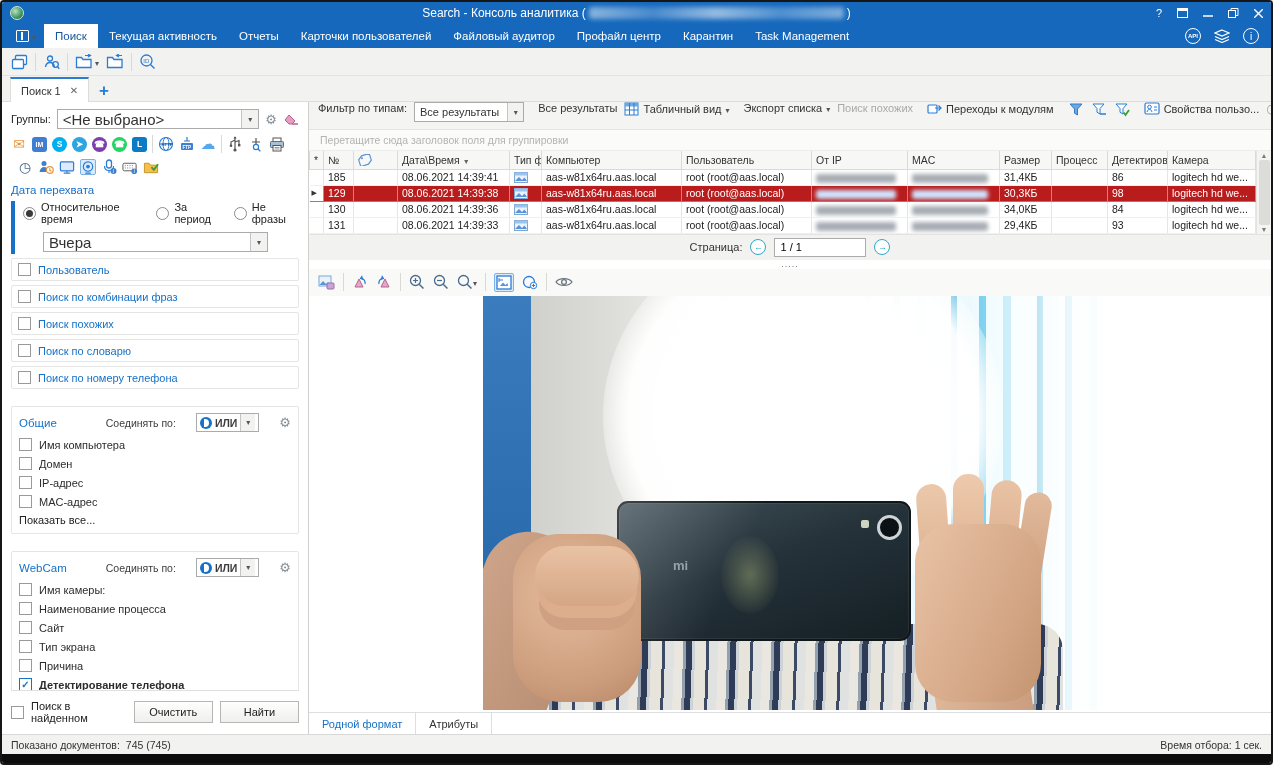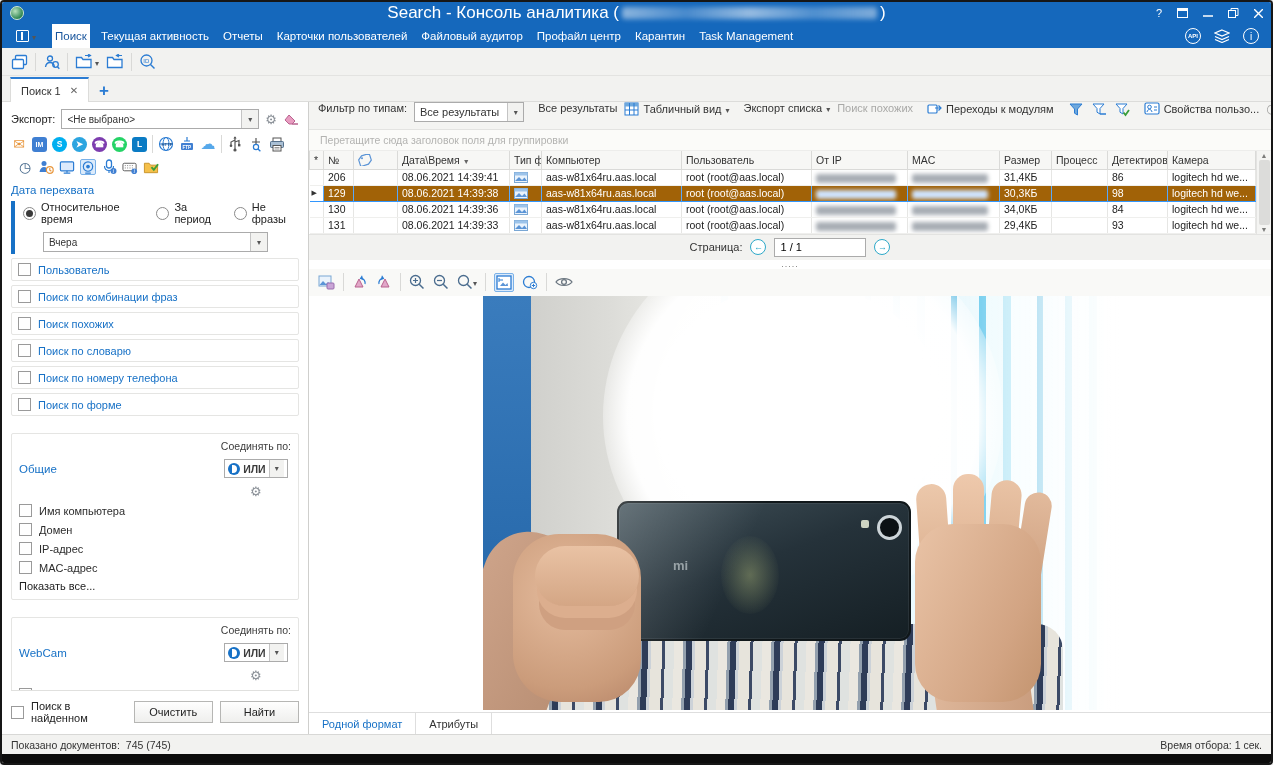--- a/index.html
+++ b/index.html
@@ -3,31 +3,31 @@
 <meta charset="utf-8">
 <style>
   * { box-sizing:border-box; margin:0; padding:0; }
   html,body { background:#e8e8e8; }
   body { font-family:"Liberation Sans",sans-serif; font-size:11px; color:#222; }
   .window { width:1273px; height:765px; background:#fff; border:2px solid #161616; border-radius:4px; display:flex; flex-direction:column; overflow:hidden; position:relative; }
 
   
   .titlebar { height:22px; background:#1568bc; flex:none; display:flex; align-items:center; padding:0 8px; color:#fff; position:relative; }
   .logo { width:14px; height:14px; border-radius:50%; background:radial-gradient(circle at 35% 35%, #b9e2bd, #2f8653 70%, #1d5e38); border:1px solid #cfe8d2; flex:none; }
-  .title-center { position:absolute; left:0; right:0; top:0; bottom:0; display:flex; align-items:center; justify-content:center; gap:3px; font-size:17px; pointer-events:none; }
+  .title-center { position:absolute; left:0; right:0; top:0; bottom:0; display:flex; align-items:center; justify-content:center; gap:3px; font-size:12px; pointer-events:none; }
   .redact-title { width:255px; height:12px; border-radius:3px; background:linear-gradient(90deg, rgba(255,255,255,.5), rgba(225,240,255,.25) 25%, rgba(255,255,255,.55) 50%, rgba(215,235,252,.3) 75%, rgba(255,255,255,.45)); filter:blur(2.5px); }
   .win-controls { margin-left:auto; display:flex; align-items:center; gap:15px; z-index:2; font-size:11px; }
   .winbtn { cursor:default; line-height:1; }
 
   
   .menubar { height:24px; background:#1568bc; flex:none; display:flex; align-items:stretch; color:#fff; font-size:11.5px; padding-left:6px; }
   .launcher { display:flex; align-items:center; gap:3px; padding:0 8px; }
   .launch-glyph { width:13px; height:12px; border:1.5px solid #fff; border-radius:1px; position:relative; }
   .launch-glyph::after { content:""; position:absolute; left:4px; top:1px; bottom:1px; width:1.5px; background:#fff; }
-  .mtab { display:flex; align-items:center; padding:0 3px; white-space:nowrap;margin-left:8px; }
+  .mtab { display:flex; align-items:center; padding:0 11px; white-space:nowrap; }
   .mtab.active { background:#fff; color:#19559c; }
   .menubar-right { margin-left:auto; display:flex; align-items:center; gap:13px; padding-right:12px; }
   .ring-ic { width:16px; height:16px; border:1.5px solid #fff; border-radius:50%; display:flex; align-items:center; justify-content:center; font-size:6px; font-weight:bold; }
 
   
   .apptoolbar { height:28px; background:#f2f2f0; border-bottom:1px solid #e3e3e1; flex:none; display:flex; align-items:center; gap:7px; padding:0 9px; }
   .tbsep { width:1px; height:18px; background:#d9d9d7; }
   .tbico { display:flex; align-items:center; gap:2px; }
   .caret::after { content:"▾"; font-size:8px; color:#555; }
 
@@ -37,38 +37,38 @@
   .doctab .x { color:#666; font-size:10px; }
   .addtab { color:#2b7cd3; font-size:17px; font-weight:bold; padding:0 10px; line-height:20px; }
 
   
   .content { flex:1; min-height:0; display:flex; }
   .sidebar { width:307px; flex:none; background:#fff; border-right:1px solid #cfcfcd; padding:7px 9px 0 9px; position:relative; overflow:hidden; }
   .main { flex:1; min-width:0; display:flex; flex-direction:column; background:#fff; }
 
   
   .srow { display:flex; align-items:center; gap:6px; }
-  .sel { border:1px solid #ababab; background:#fff; height:20px; display:flex; align-items:center; padding-left:5px; font-size:10px; color:#333; }
+  .sel { border:1px solid #ababab; background:#fff; height:20px; display:flex; align-items:center; padding-left:5px; font-size:15px; color:#333; }
   .sel .dd { margin-left:auto; align-self:stretch; width:17px; border-left:1px solid #c4c4c4; background:#f2f2f0; display:flex; align-items:center; justify-content:center; }
   .gear { color:#8a9097; font-size:13px; line-height:1; }
   .iconrow { display:flex; align-items:center; gap:5px; margin-top:6px; }
   .ci { width:15px; height:15px; border-radius:50%; color:#fff; font-size:8.5px; font-weight:bold; display:inline-flex; align-items:center; justify-content:center; flex:none; }
   .sq { border-radius:3px; }
   .ico16 { width:16px; height:16px; display:inline-flex; align-items:center; justify-content:center; flex:none; }
   .webcam-sel { border:1px solid #7ab1e8; background:#dcebfb; border-radius:2px; }
   .sect { color:#1771c6; font-size:11.5px; margin-top:9px; }
   .accentwrap { display:flex; margin-top:5px; }
   .accent { width:4px; background:#1771c6; margin-right:8px; flex:none; }
   .radio { width:13px; height:13px; border-radius:50%; border:1px solid #8a8a8a; background:#fff; display:inline-flex; align-items:center; justify-content:center; flex:none; }
   .radio.on::after { content:""; width:7px; height:7px; border-radius:50%; background:#3a3a3a; }
   .cb { width:13px; height:13px; border:1px solid #9a9a9a; background:#fff; flex:none; display:inline-flex; align-items:center; justify-content:center; font-size:10px; line-height:1; }
   .cb.on { border-color:#1771c6; color:#1771c6; font-weight:bold; }
   .optbox { border:1px solid #e5e5e3; border-radius:2px; padding:4px 6px; margin-top:4px; color:#1771c6; display:flex; align-items:center; gap:7px; }
   .groupbox { border:1px solid #e5e5e3; border-radius:2px; padding:6px 7px 7px 7px; margin-top:17px; }
-  .join { margin-left:auto; display:flex; align-items:center; gap:7px; color:#3c3c3c; font-size:10.5px;flex-direction:column; }
+  .join { margin-left:auto; display:flex; align-items:center; gap:20px; color:#3c3c3c; font-size:10.5px; }
   .joinsel { border:1px solid #ababab; height:19px; display:flex; align-items:center; padding:0 3px; gap:3px; }
   .joinsel .dd { border-left:1px solid #c4c4c4; align-self:stretch; width:15px; display:flex; align-items:center; justify-content:center; background:#f2f2f0; }
   .or-ic { width:12px; height:12px; border-radius:50%; background:#1771c6; position:relative; flex:none; }
   .or-ic::after { content:""; position:absolute; left:4px; top:2px; width:5px; height:8px; border-radius:0 5px 5px 0; background:#fff; }
   .gitem { display:flex; align-items:center; gap:7px; margin-top:6px; color:#2c2c2c; }
   .sfoot { position:absolute; left:9px; right:9px; bottom:0; background:#fff; border-top:1px solid #e0e0de; padding:9px 0 10px 0; display:flex; align-items:center; gap:7px; }
   .btn { border:1px solid #b6b6b4; background:linear-gradient(#fefefe,#efefed); padding:4px 0; width:82px; text-align:center; font-size:11px; color:#222; }
 
   
   .resultsbar { height:28px; flex:none; background:#f4f4f2; border-bottom:1px solid #e3e3e1; display:flex; align-items:flex-start; gap:7px; padding:0 9px; font-size:11px; color:#333; white-space:nowrap; overflow:hidden; }
@@ -77,21 +77,21 @@
   .tbtn { display:flex; align-items:center; gap:4px; color:#333; }
   .dis { color:#a9a9a7; }
   .draghint { height:21px; flex:none; background:#fbfbf9; border-bottom:1px solid #ededeb; display:flex; align-items:center; padding:0 11px; color:#b3b3b1; font-size:10.5px; }
 
   
   .tablewrap { flex:none; display:flex; }
   .grid { flex:1; min-width:0; }
   table.res { border-collapse:collapse; width:100%; table-layout:fixed; font-size:10.5px; }
   table.res th { border:1px solid #dadad8; border-top:none; background:#f7f7f5; font-weight:normal; text-align:left; padding:1px 4px; height:18px; color:#333; white-space:nowrap; overflow:hidden; }
   table.res td { border-right:1px solid #e6e6e4; border-bottom:1px solid #efefed; padding:1px 4px; height:16px; white-space:nowrap; overflow:hidden; color:#222; }
-  tr.sel-row td { background:#a16207; color:#fff; border-right-color:#57a8fd; border-bottom-color:#3296fd; }
+  tr.sel-row td { background:#b91c1c; color:#fff; border-right-color:#57a8fd; border-bottom-color:#3296fd; }
   tr.sel-row td.gut { background:#fff; color:#222; }
   td.gut { position:relative; }
   td.gut.mark::after { content:"▶"; position:absolute; left:2px; top:3px; font-size:7px; color:#333; }
   .blurcell { height:9px; width:92%; border-radius:2px; background:#a7adb4; filter:blur(2px); margin-top:2px; }
   tr.sel-row .blurcell { background:#cfe4ff; }
   .vscroll { width:15px; flex:none; background:#f4f4f2; border-left:1px solid #e3e3e1; display:flex; flex-direction:column; align-items:center; justify-content:space-between; padding:1px 0; color:#7b7b79; font-size:7px; }
   .vthumb { width:11px; flex:1; margin:1px 0; background:#dcdcda; border-radius:2px; }
 
   
   .pagebar { height:26px; flex:none; background:#f2f2f0; border-top:1px solid #e3e3e1; display:flex; align-items:center; justify-content:center; gap:8px; font-size:11px; color:#333; }
@@ -252,21 +252,21 @@
       <span>Поиск 1</span>
       <span class="x">✕</span>
     </div>
     <span class="addtab">+</span>
   </div>
 
   <div class="content">
 
     <div class="sidebar">
       <div class="srow">
-        <span>Экспорт:</span>
+        <span>Группы:</span>
         <div class="sel" style="flex:1;">
           <span>&lt;Не выбрано&gt;</span>
           <span class="dd caret"></span>
         </div>
         <span class="gear">⚙</span>
         <span>
           <svg width="16" height="13" viewBox="0 0 16 13">
               <path d="M6 2l6 6-3 3H6L2 7z" fill="#e89cc0" stroke="#b9638f"></path>
               <path d="M9 11h6" stroke="#b9638f" stroke-width="1.3"></path>
             </svg>
@@ -405,24 +405,20 @@
           <span class="cb"></span>
           <span>Поиск похожих</span>
         </div>
       <div class="optbox">
           <span class="cb"></span>
           <span>Поиск по словарю</span>
         </div>
       <div class="optbox">
           <span class="cb"></span>
           <span>Поиск по номеру телефона</span>
-        </div>
-      <div class="optbox">
-          <span class="cb"></span>
-          <span>Поиск по форме</span>
         </div>
 
       <div class="groupbox">
         <div class="srow">
           <span style="color:#1771c6; font-size:11.5px;">Общие</span>
           <span class="join">
             <span>Соединять по:</span>
             <span class="joinsel">
               <span class="or-ic"></span>
               <b>ИЛИ</b>
@@ -603,21 +599,21 @@
               <th>Пользователь</th>
               <th>От IP</th>
               <th>MAC</th>
               <th>Размер</th>
               <th>Процесс</th>
               <th>Детектирова</th>
               <th>Камера</th>
             </tr>
             <tr>
               <td class="gut"></td>
-              <td>206</td>
+              <td>185</td>
               <td></td>
               <td>08.06.2021 14:39:41</td>
               <td>
                     <svg width="14" height="11" viewBox="0 0 14 11">
                       <rect x="0.5" y="0.5" width="13" height="10" fill="#eaf3fc" stroke="#7aa7d4"></rect>
                       <path d="M1 9l4-4 3 3 2.5-2.5L13 9z" fill="#5b94d6"></path>
                       <rect x="0.5" y="0.5" width="13" height="3" fill="#9cc3ea"></rect>
                     </svg>
                   </td>
               <td>aas-w81x64ru.aas.local</td>

